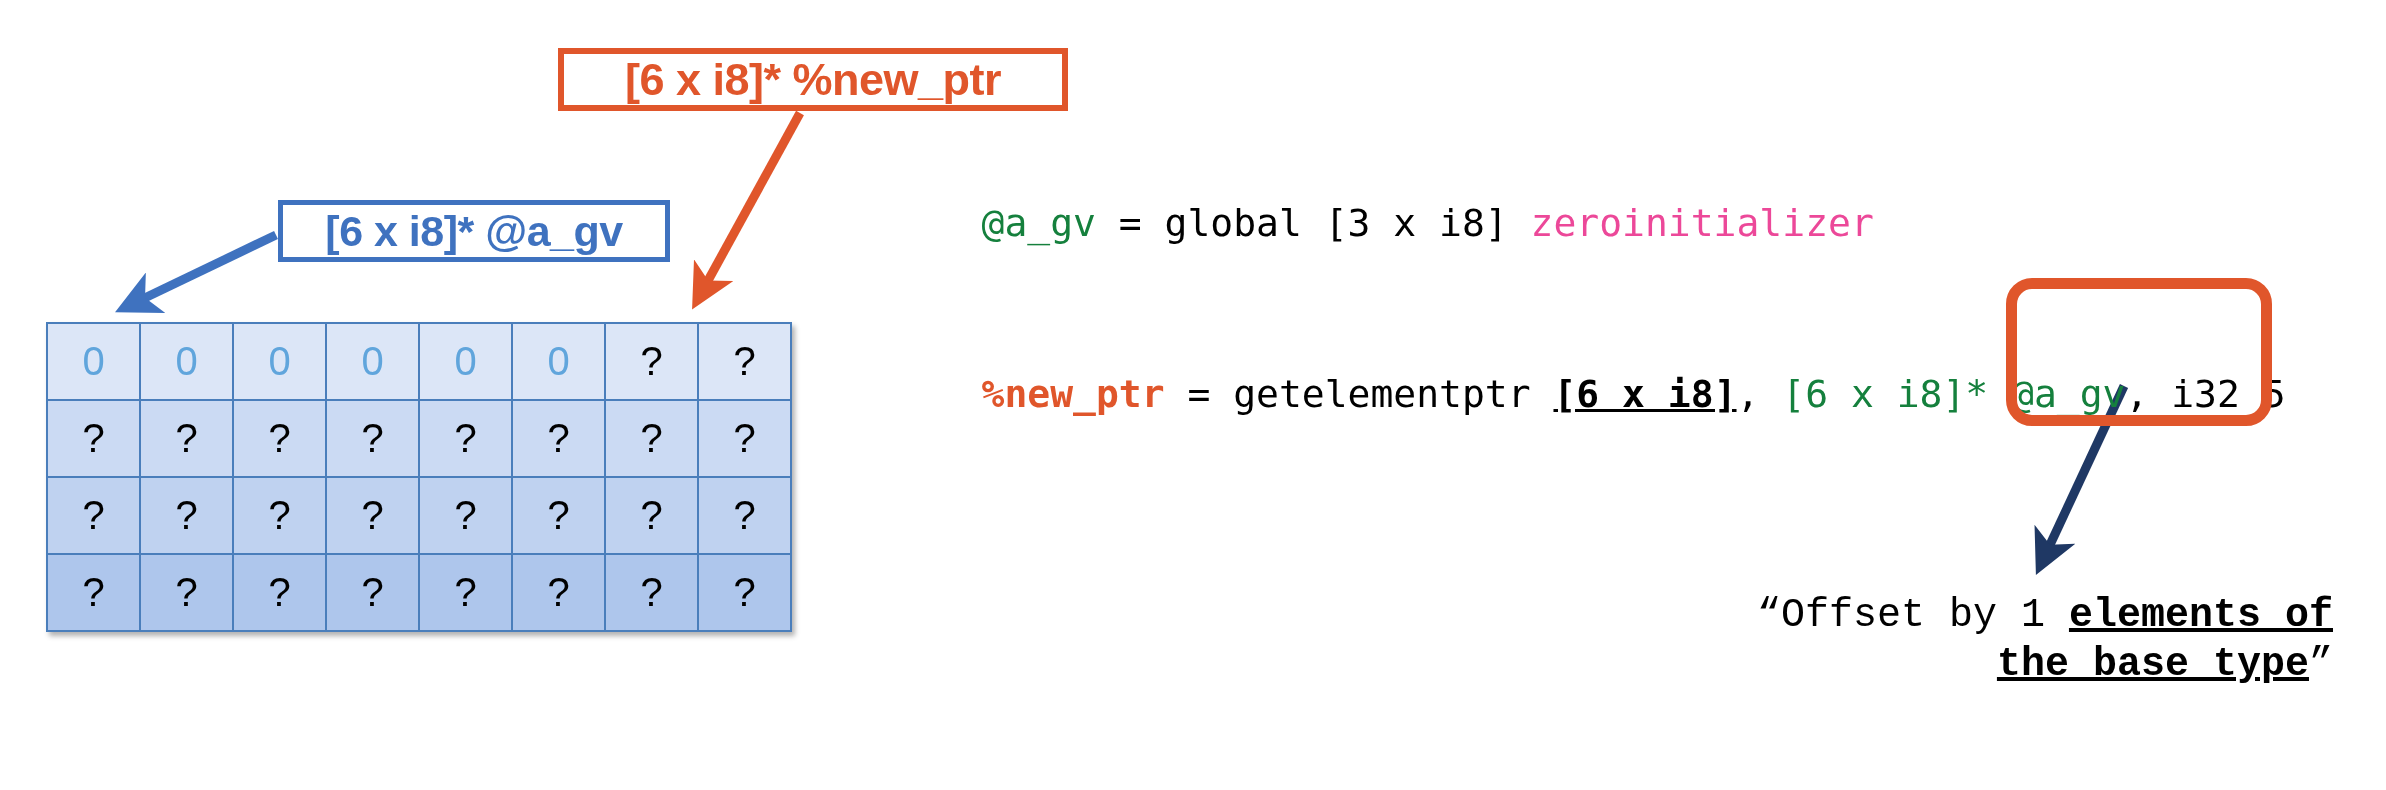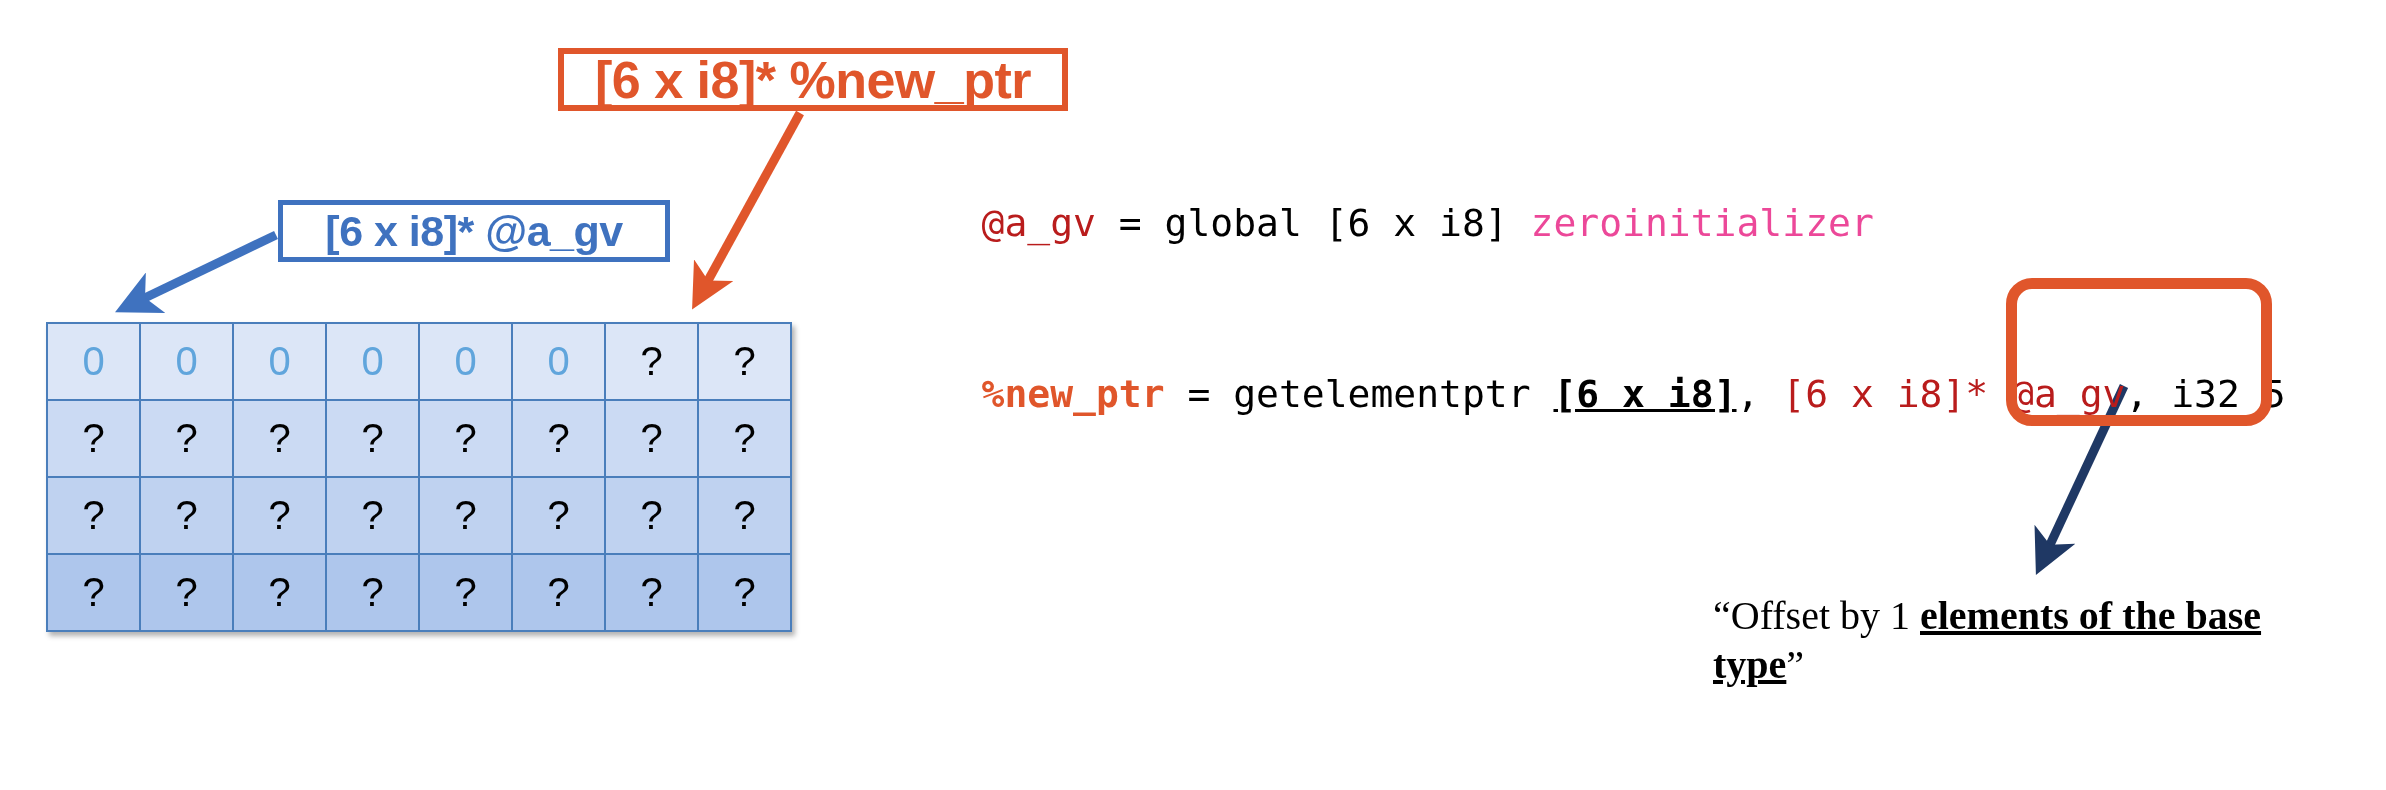--- a/index.html
+++ b/index.html
@@ -35,21 +35,21 @@
     letter-spacing: -0.5px;
   }
 
   #callout-new-ptr {
     left: 558px;
     top: 48px;
     width: 510px;
     height: 63px;
     border: 6px solid #E0562B;
     color: #E0562B;
-    font-size: 52px;
+    font-size: 45px;
   }
 
   #callout-a-gv {
     left: 278px;
     top: 200px;
     width: 392px;
     height: 62px;
     border: 5px solid #3F72BF;
     color: #3F72BF;
     font-size: 43px;
@@ -107,34 +107,34 @@
     position: absolute;
     font-family: "DejaVu Sans Mono", monospace;
     font-size: 38px;
     white-space: pre;
     color: #000000;
     letter-spacing: 0px;
   }
   #code-line-1 { left: 890px; top: 157px; }
   #code-line-2 { left: 890px; top: 328px; }
 
-  .tok-blue   { color: #b91c1c; }
+  .tok-blue   { color: #15803d; }
   .tok-lblue  { color: #ec4899; }
   .tok-orange { color: #E0562B; font-weight: bold; }
   .tok-black  { color: #000000; }
   .tok-bu     { font-weight: bold; text-decoration: underline; color: #000000; text-align: center; }
 
   
   #offset-caption {
     position: absolute;
     left: 1713px;
     top: 592px;
     width: 620px;
-    text-align: left;
-    font-family: Liberation Serif, serif;
+    text-align: right;
+    font-family: Liberation Mono, monospace;
     font-size: 40px;
     line-height: 1.22;
     color: #000000;
   }
   #offset-caption .emph {
     font-weight: bold;
     text-decoration: underline;
   }
 </style>
 </head>
@@ -209,21 +209,21 @@
         <td>?</td>
         <td>?</td>
         <td>?</td>
         <td>?</td>
         <td>?</td>
       </tr>
     </tbody>
   </table>
 
   <div id="code-line-1" class="code-line">
-    <span class="tok-blue">@a_gv</span><span class="tok-black"> = global [6 x i8] </span><span class="tok-lblue">zeroinitializer</span>
+    <span class="tok-blue">@a_gv</span><span class="tok-black"> = global [3 x i8] </span><span class="tok-lblue">zeroinitializer</span>
   </div>
 
   <div id="code-line-2" class="code-line">
     <span class="tok-orange">%new_ptr</span><span class="tok-black"> = getelementptr </span><span class="tok-bu">[6 x i8]</span><span class="tok-black">, </span><span class="tok-blue">[6 x i8]* @a_gv</span><span class="tok-black">, i32 5</span>
   </div>
 
   <div id="highlight-offset"></div>
 
   <div id="offset-caption">
     <span>“Offset by 1 </span><span class="emph">elements of the base type</span><span>”</span>

